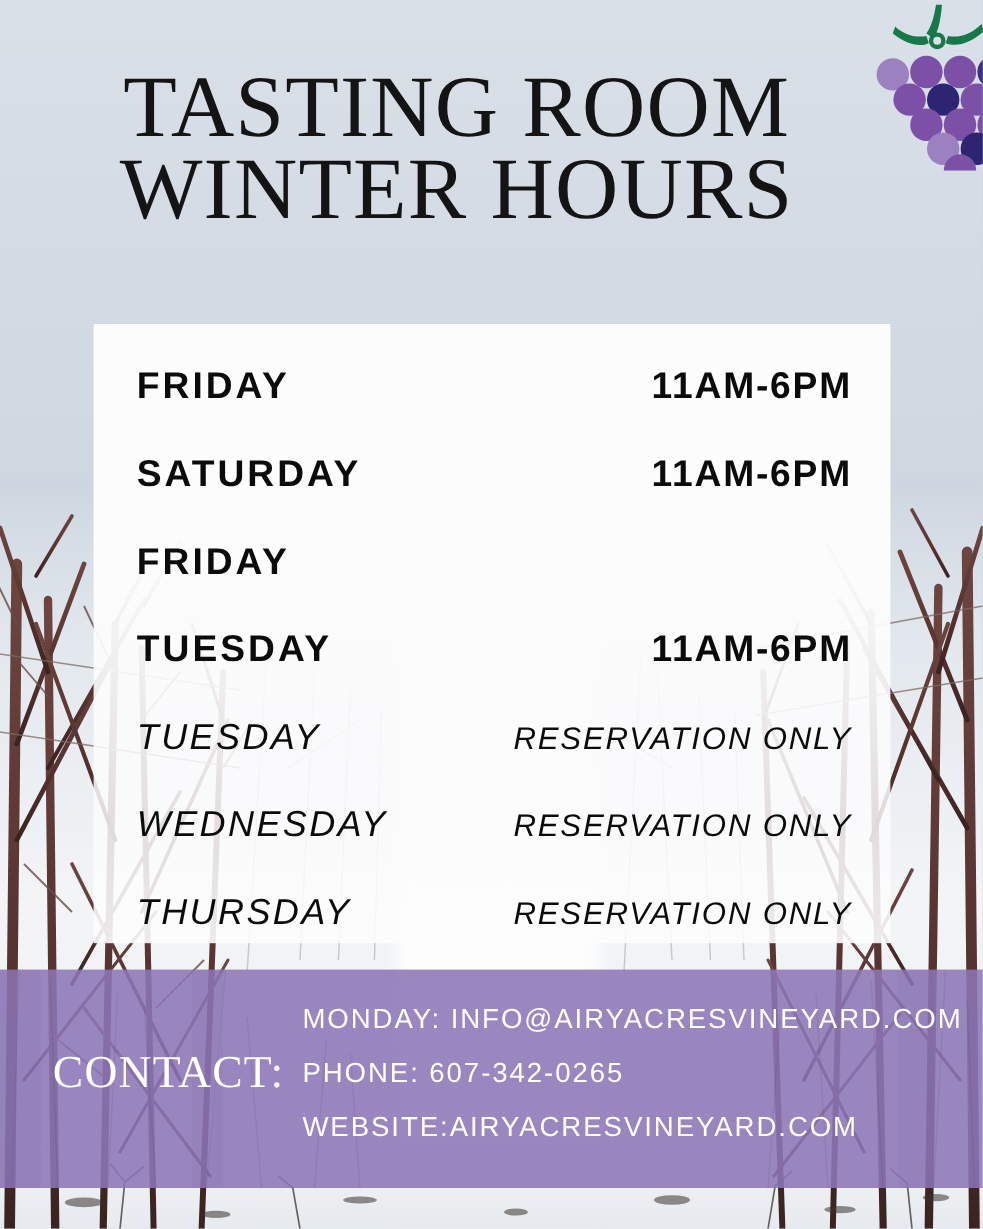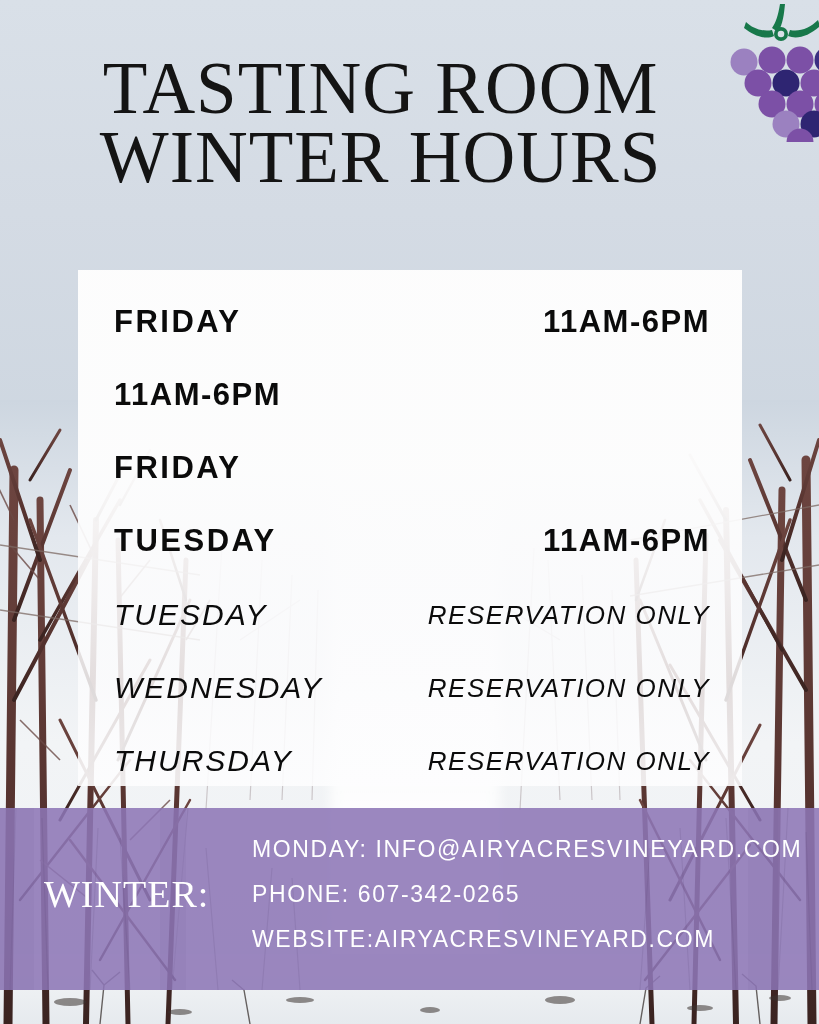--- a/index.html
+++ b/index.html
@@ -298,20 +298,21 @@
     <circle cx="72" cy="140" r="13.5" fill="#7c50a6"></circle>
   </svg>
 
   <div class="panel">
     <div class="rows" id="rows">
         <div class="row bold" style="top: 32px;">
           <span class="day">FRIDAY</span>
           <span class="time">11AM-6PM</span>
         </div>
         <div class="row bold" style="top: 105px;">
+          <span class="day">SATURDAY</span>
           <span class="time">11AM-6PM</span>
         </div>
         <div class="row bold" style="top: 178px;">
           <span class="day">FRIDAY</span>
         </div>
         <div class="row bold" style="top: 251px;">
           <span class="day">TUESDAY</span>
           <span class="time">11AM-6PM</span>
         </div>
         <div class="row ital" style="top: 325px;">
@@ -322,20 +323,20 @@
           <span class="day">WEDNESDAY</span>
           <span class="time">RESERVATION ONLY</span>
         </div>
         <div class="row ital" style="top: 471px;">
           <span class="day">THURSDAY</span>
           <span class="time">RESERVATION ONLY</span>
         </div>
       </div>
   </div>
 
-  <div class="contact-label">WINTER:</div>
+  <div class="contact-label">CONTACT:</div>
   <div class="contact-lines">
     <div class="cline">MONDAY: INFO@AIRYACRESVINEYARD.COM</div>
     <div class="cline">PHONE: 607-342-0265</div>
     <div class="cline">WEBSITE:AIRYACRESVINEYARD.COM</div>
   </div>
 
 </div>
 
 </body></html>

